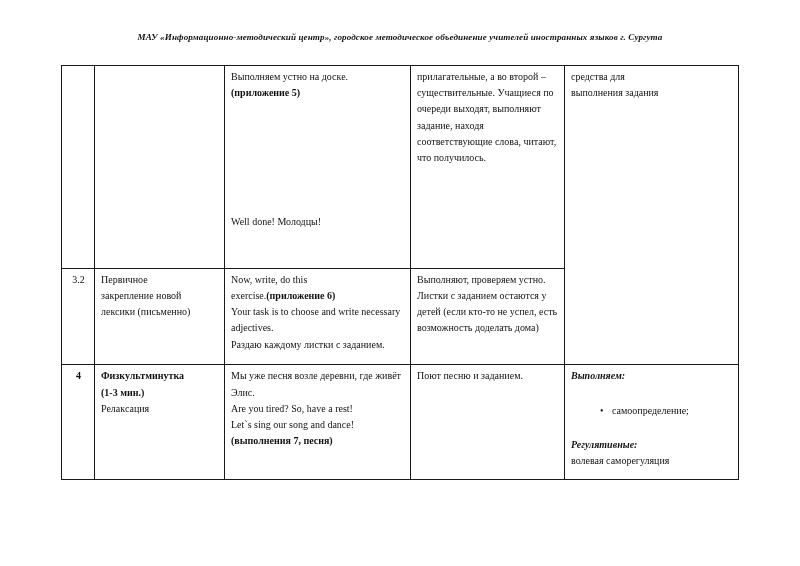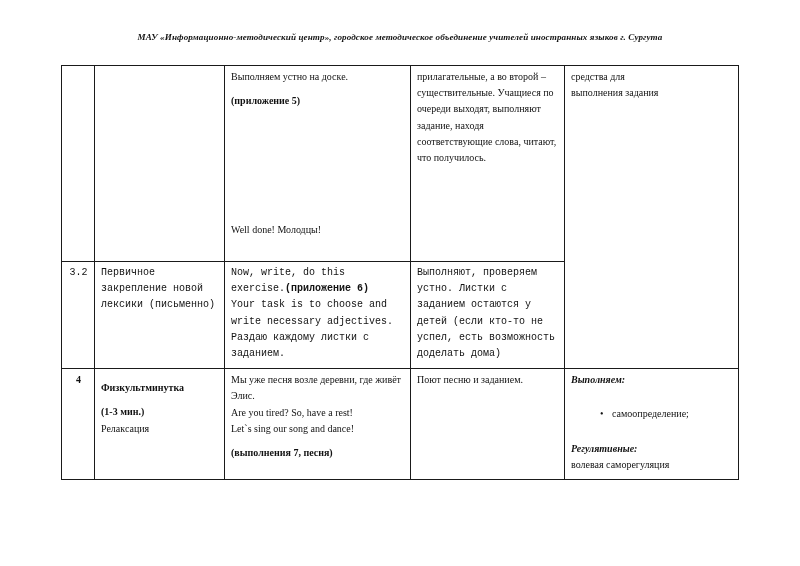--- a/index.html
+++ b/index.html
@@ -64,25 +64,25 @@
     overflow: hidden;
   }
 
   col.c1 { width: 33px; }
   col.c2 { width: 130px; }
   col.c3 { width: 186px; }
   col.c4 { width: 154px; }
   col.c5 { width: 174px; }
 
   .r1 { height: 189px; }
-  .r2 { height: 90px; font-family: Liberation Mono, monospace; }
+  .r2 { height: 90px; }
   .r3 { height: 103px; }
 
   .num  { text-align: center; padding-left: 2px; padding-right: 2px; }
-  .b    { font-weight: 700; margin-top: 8px; }
+  .b    { font-weight: 700; }
   .bi   { font-weight: 700; font-style: italic; }
 
   .line { display: block; }
   .spacer-lg { display: block; height: 113px; }
 
   .bullet-list {
     margin: 18px;
     padding: 0 0 0 23px;
     list-style: none;
   }

